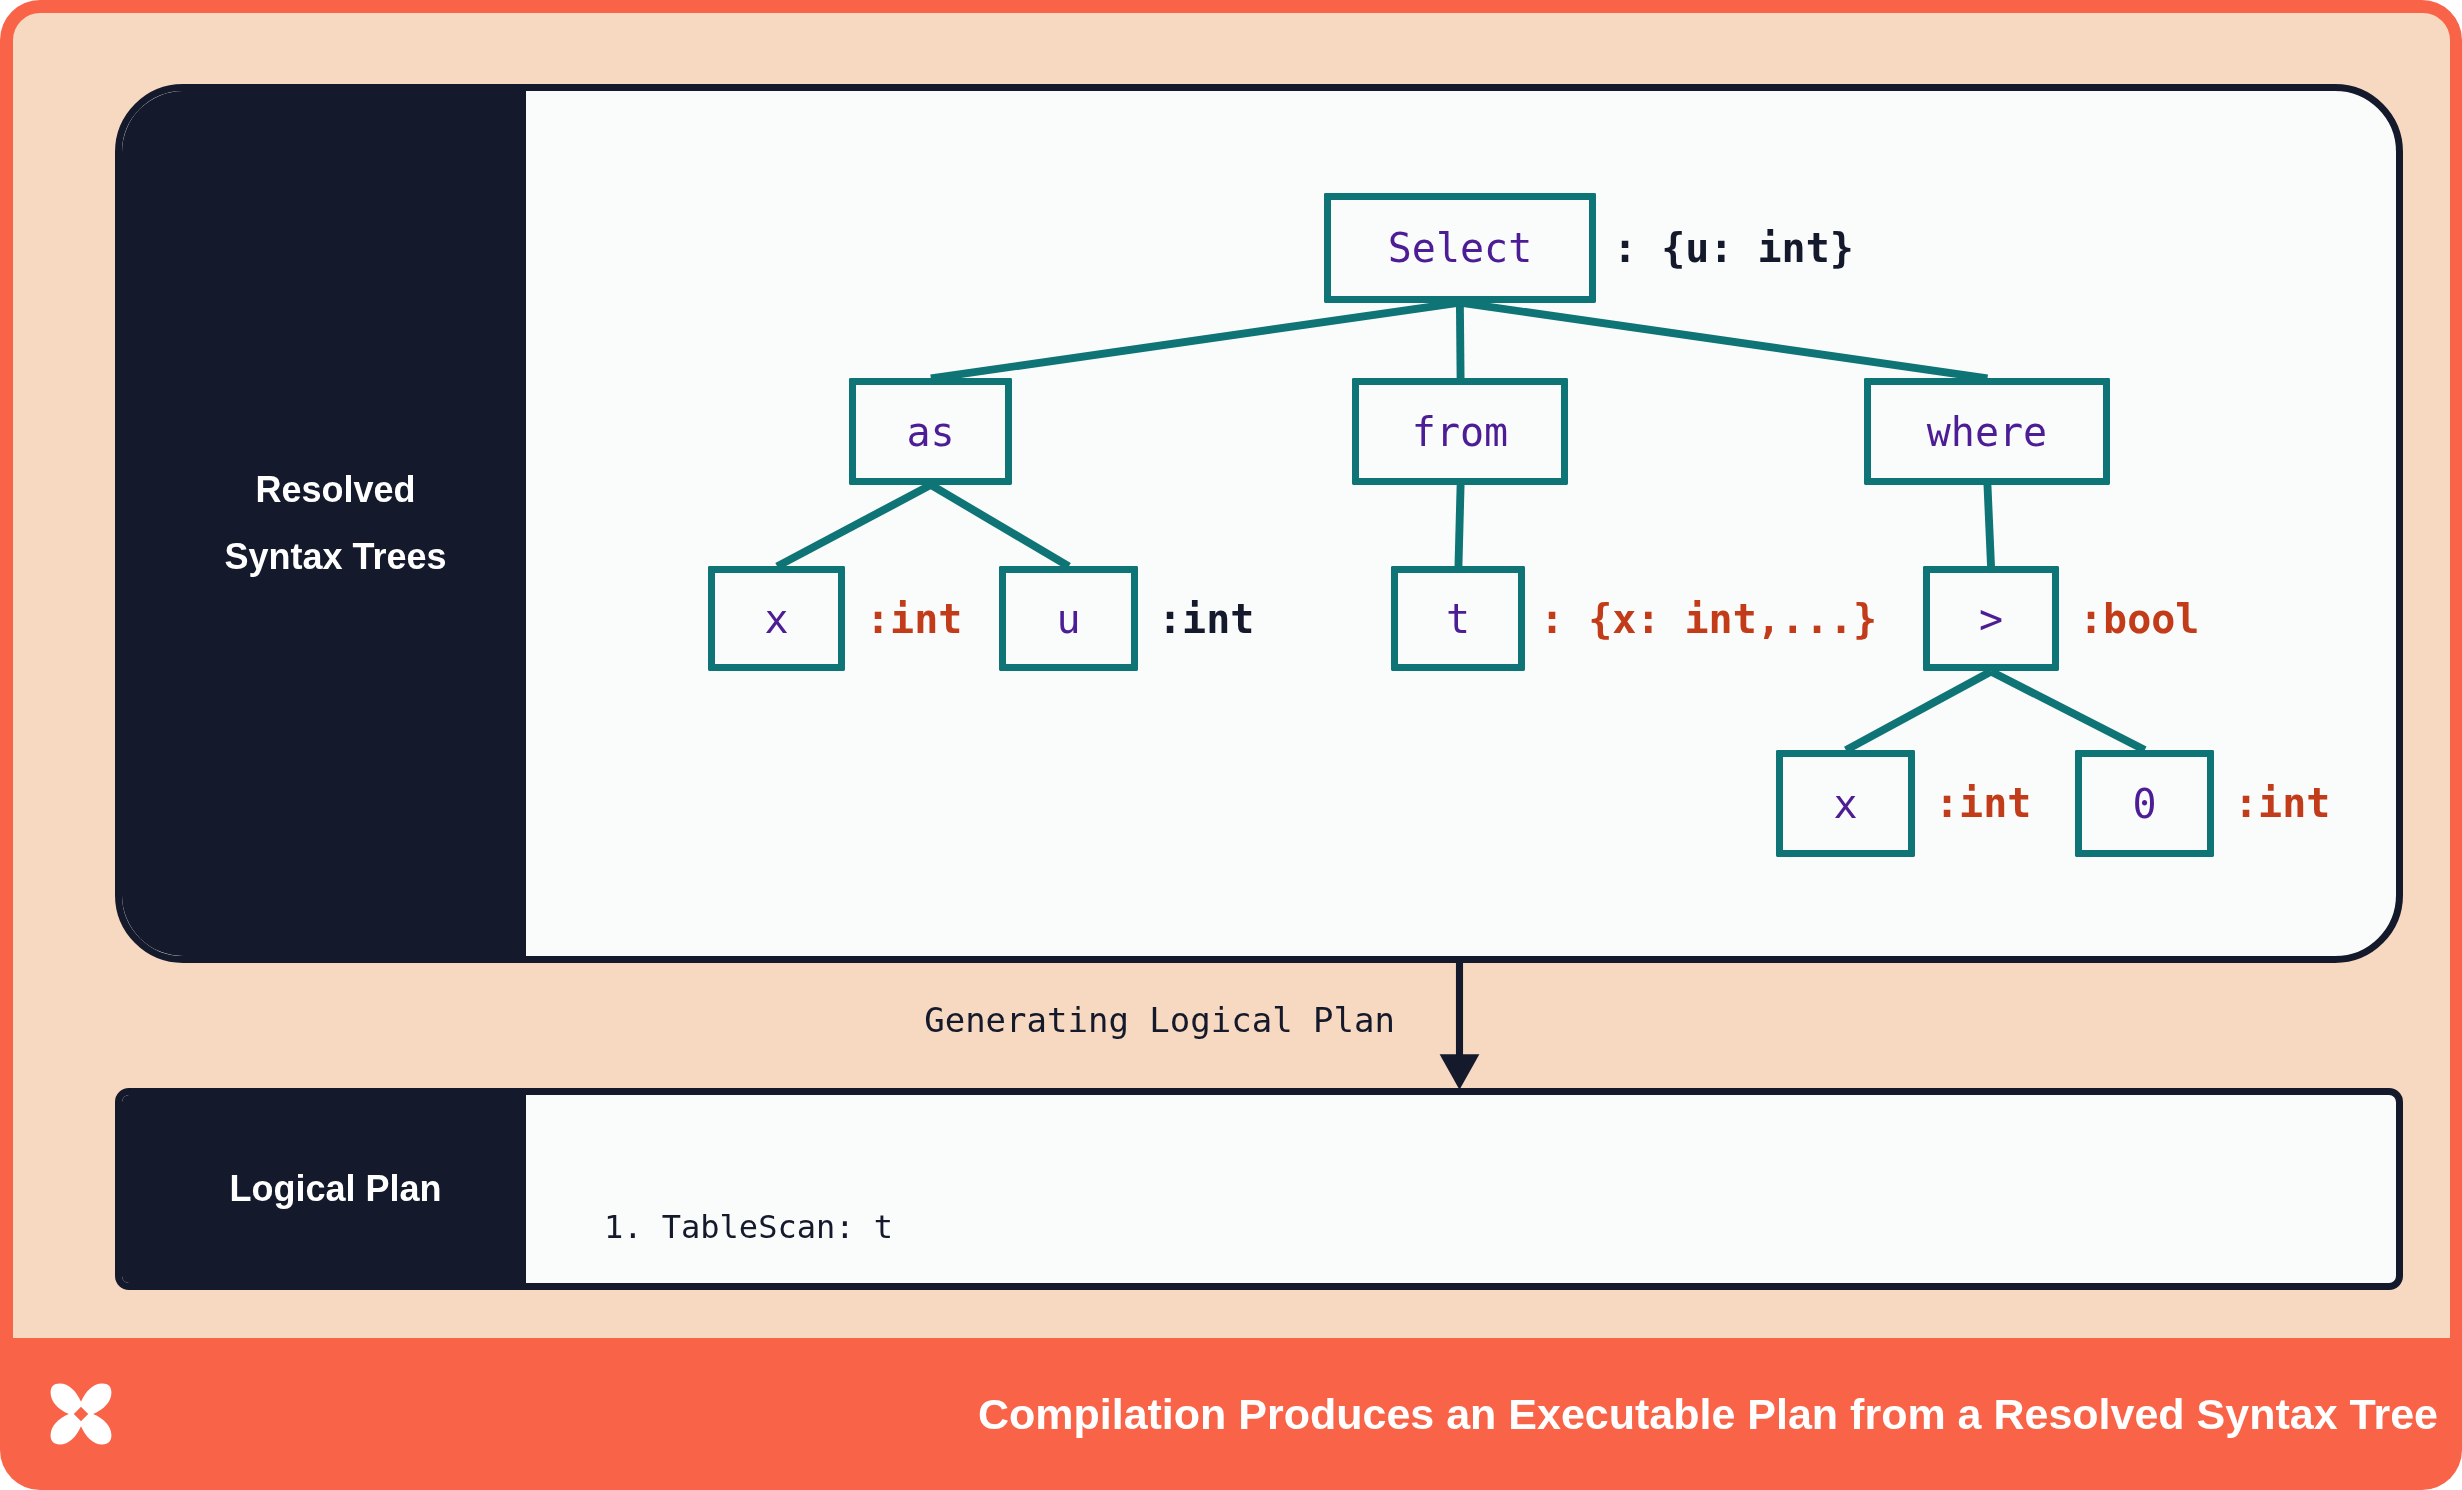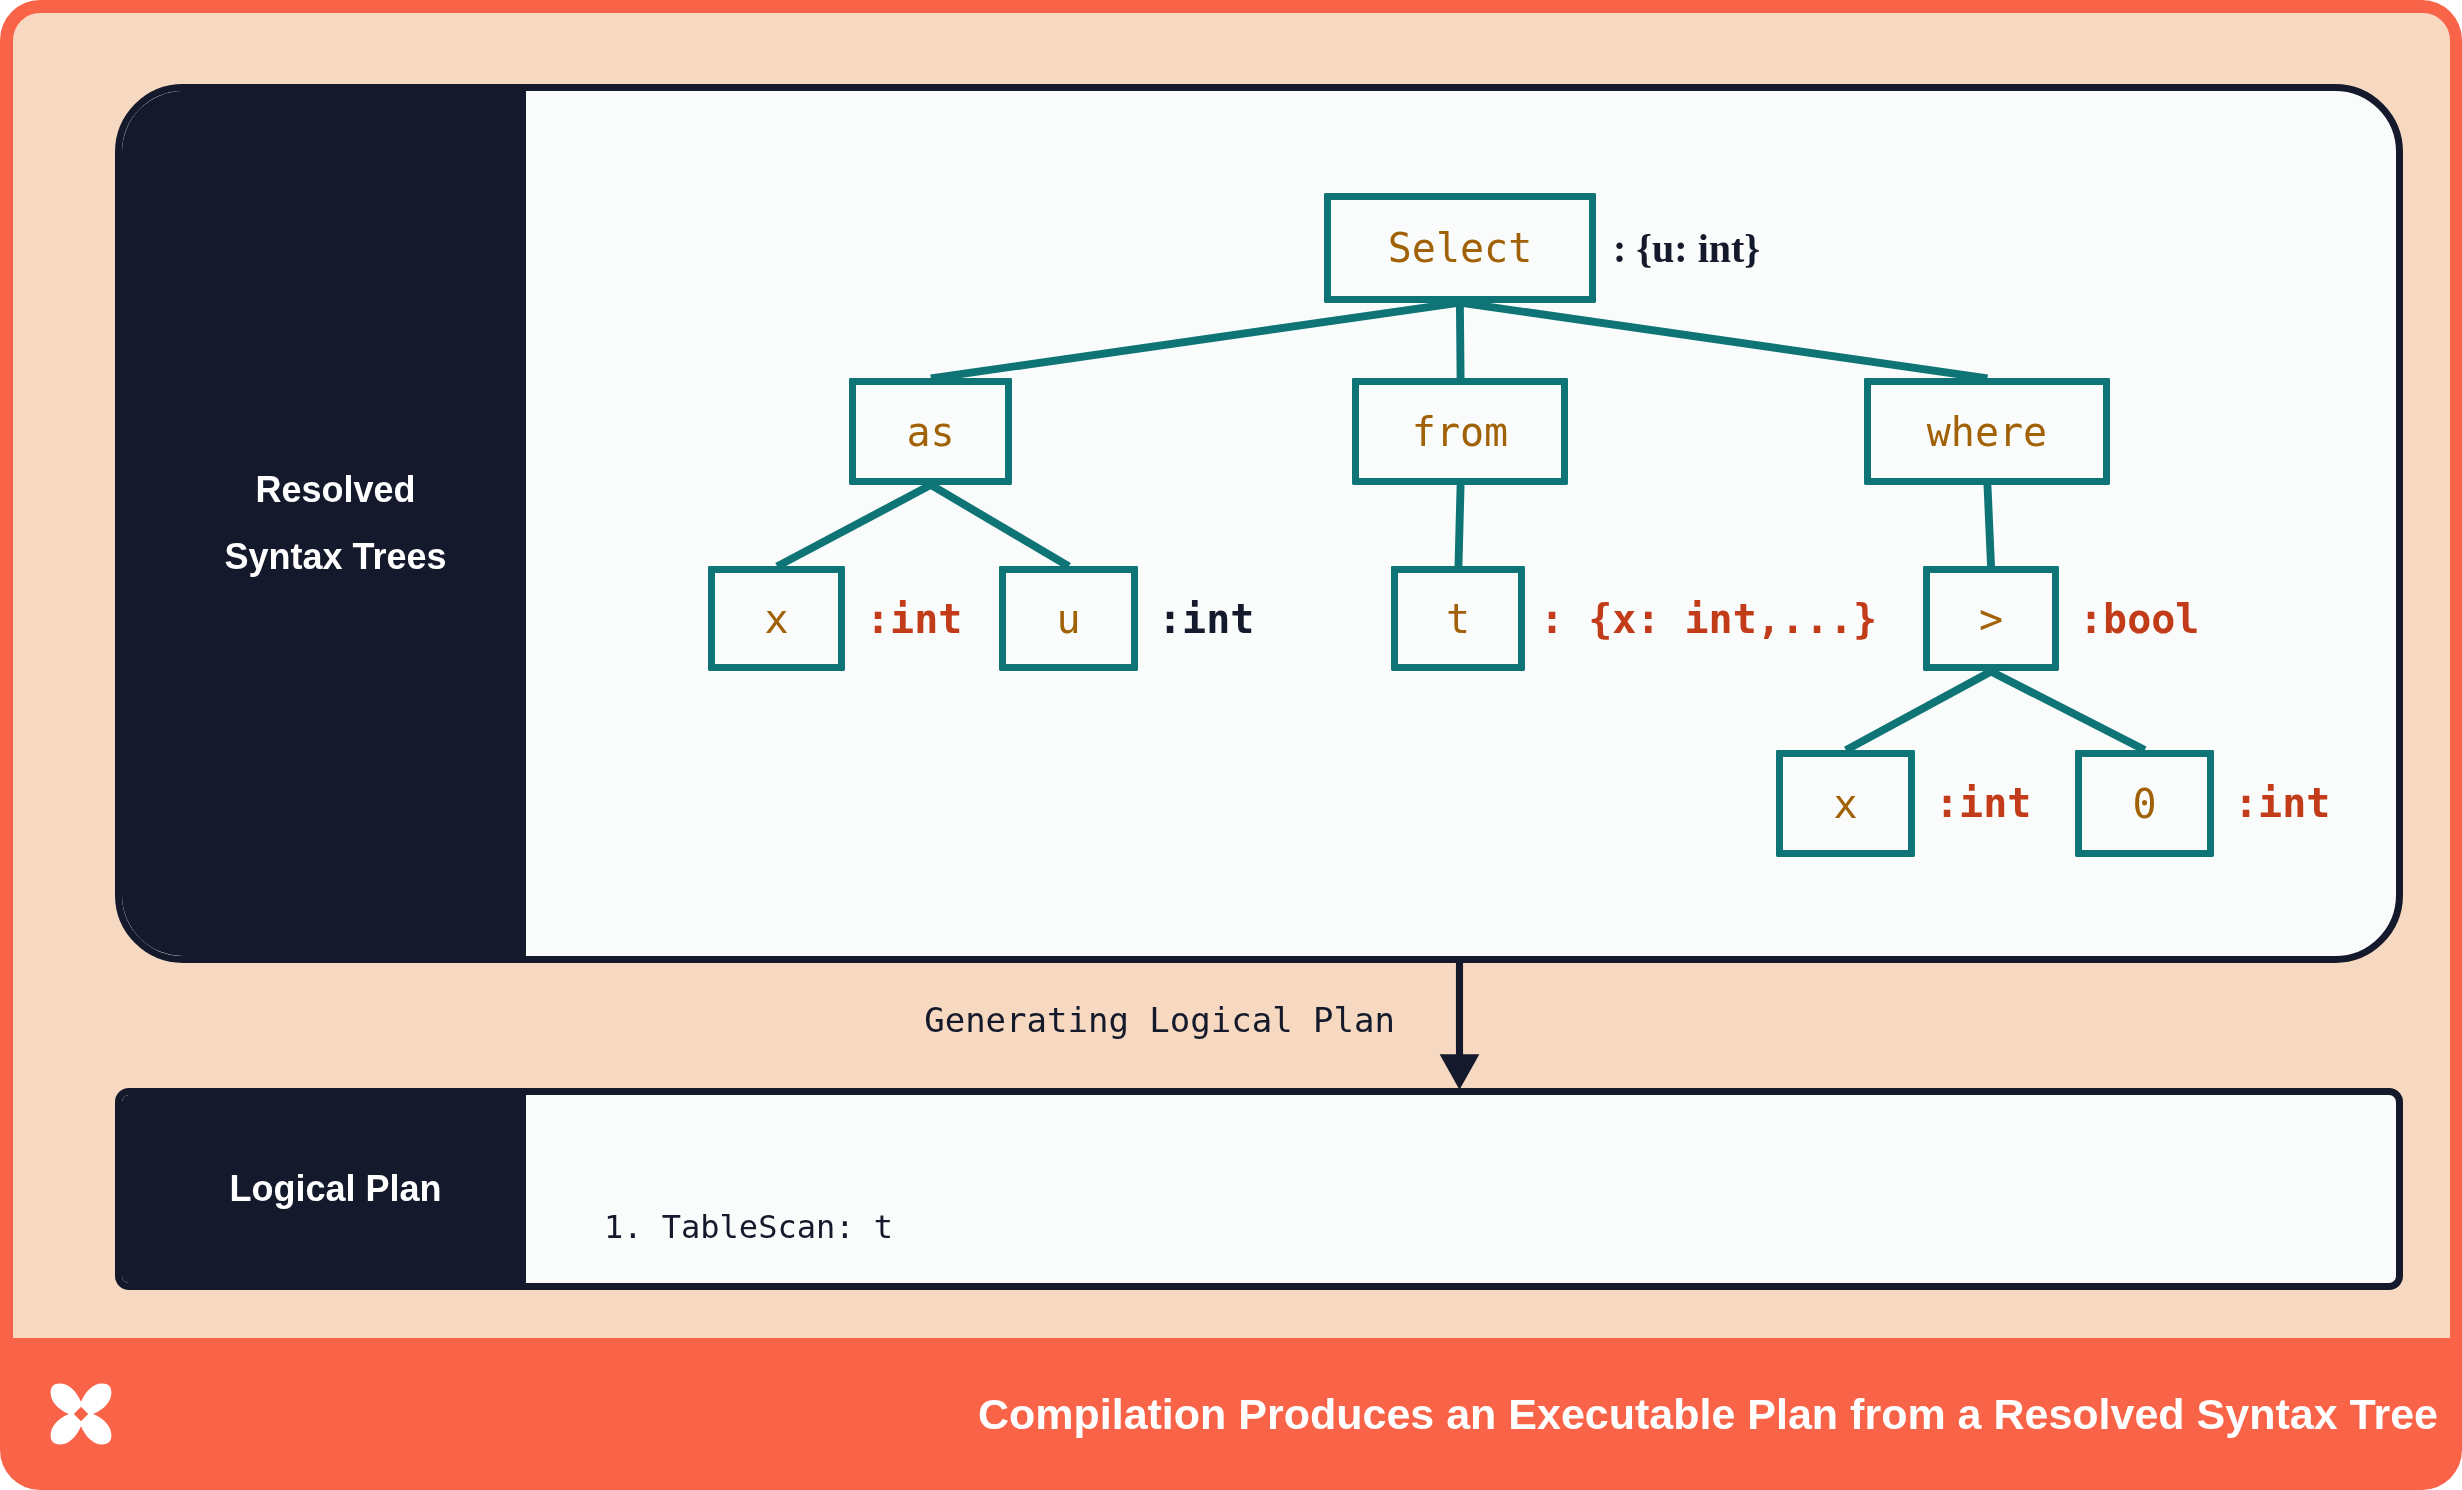--- a/index.html
+++ b/index.html
@@ -63,21 +63,21 @@
     background: #FAFBFB;
     border: 7.1px solid #0E7476;
     border-radius: 1.4px;
     display: flex;
     align-items: center;
     justify-content: center;
   }
   .node-label {
     font-family: "DejaVu Sans Mono", monospace;
     font-size: 40px;
-    color: #a16207;
+    color: #4c1d95;
   }
 
   .ann {
     position: absolute;
     transform: translateY(-50%);
     font-family: "DejaVu Sans Mono", monospace;
     font-weight: bold;
     font-size: 40px;
     white-space: pre;
   }
@@ -89,21 +89,21 @@
   .node-as     { left: 727px; top: 287px; width: 163px; height: 107px; }
   .node-from   { left: 1230px; top: 287px; width: 216px; height: 107px; }
   .node-where  { left: 1742px; top: 287px; width: 246px; height: 107px; }
   .node-x1     { left:  586px; top: 475px; width: 137px; height: 105px; }
   .node-u      { left: 877px; top: 475px; width: 139px; height: 105px; }
   .node-t      { left: 1269px; top: 475px; width: 134px; height: 105px; }
   .node-gt     { left: 1801px; top: 475px; width: 136px; height: 105px; }
   .node-x2     { left: 1654px; top: 659px; width: 139px; height: 107px; }
   .node-zero   { left: 1953px; top: 659px; width: 139px; height: 107px; }
 
-  .ann-select { left: 1491px; top: 157px; font-family: Liberation Serif, serif; }
+  .ann-select { left: 1491px; top: 157px; }
   .ann-x1     { left: 744px; top: 528px; }
   .ann-u      { left: 1036px; top: 528px; }
   .ann-t      { left: 1418px; top: 528px; }
   .ann-gt     { left: 1957px; top: 528px; }
   .ann-x2     { left: 1813px; top: 712px; }
   .ann-zero   { left: 2112px; top: 712px; }
 
   
   .transition-label {
     position: absolute;

